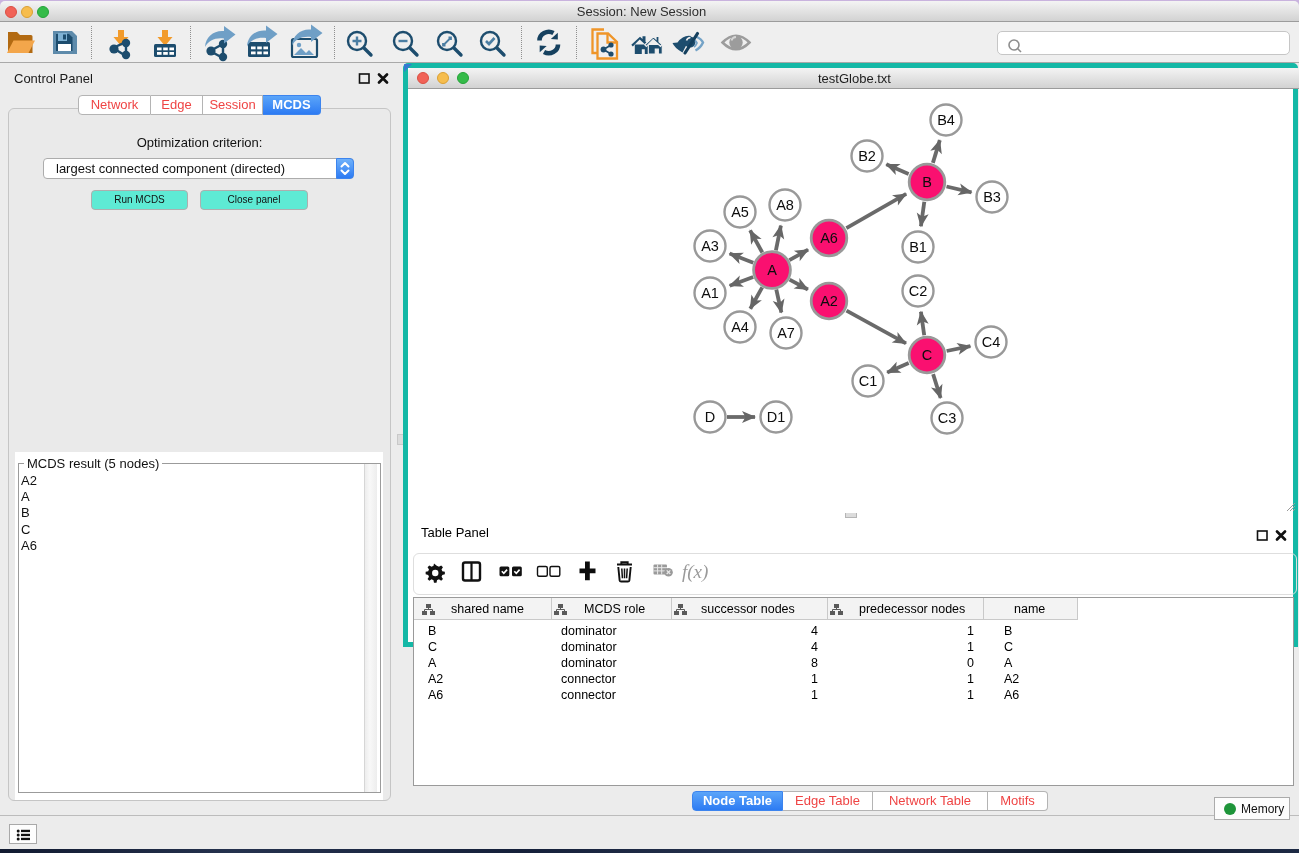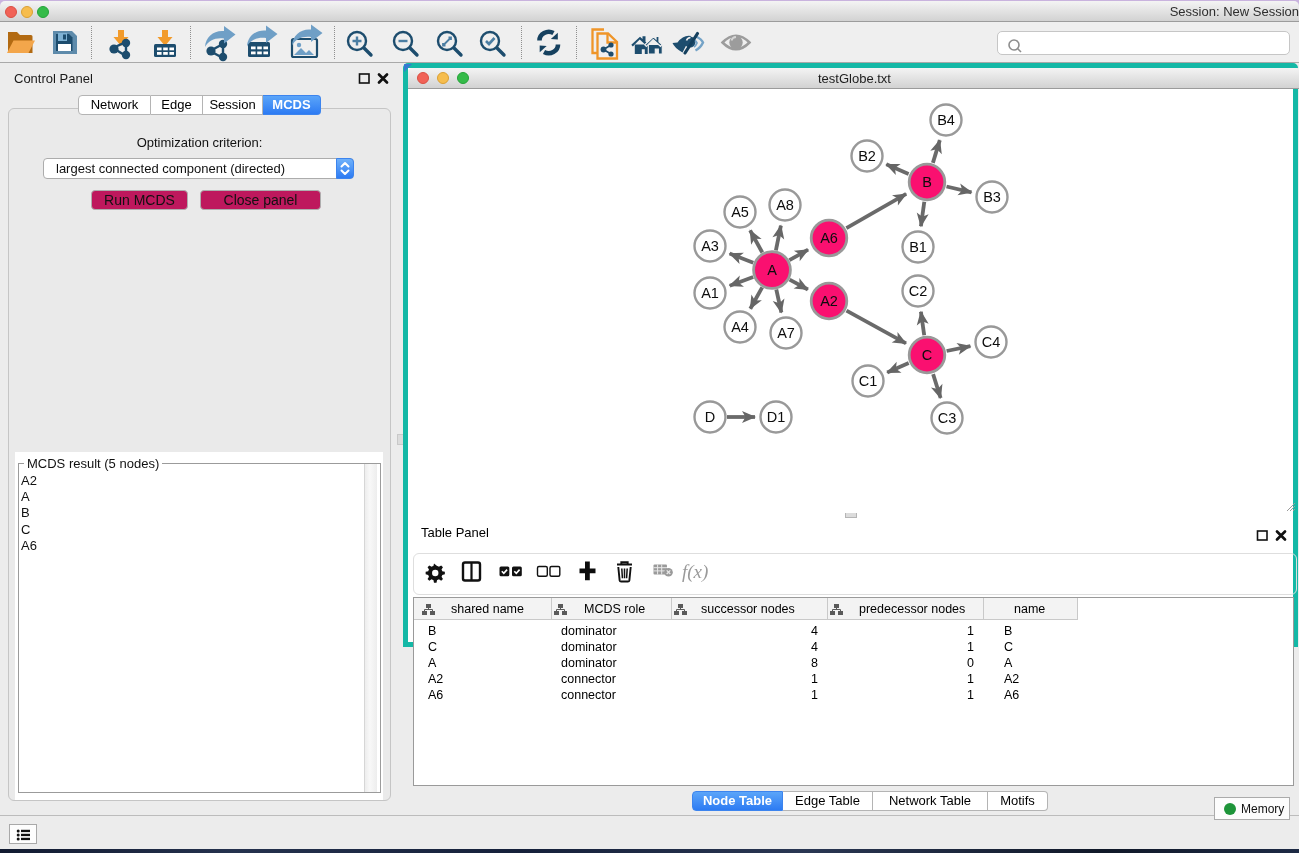--- a/index.html
+++ b/index.html
@@ -3,48 +3,48 @@
 <style>
 * { margin:0; padding:0; box-sizing:border-box; }
 html,body { width:1299px; height:853px; overflow:hidden; }
 body { font-family:"Liberation Sans", sans-serif; background:#ececec; position:relative; }
 .abs { position:absolute; }
 
 #deskstrip { left:0; top:0; width:1299px; height:10px; background:#c9b3de; }
 #titlebar { left:0; top:1px; width:1299px; height:21px;
   background:linear-gradient(#f4f4f4,#d2d2d2); border-bottom:1px solid #9c9c9c;
   border-radius:5px 5px 0 0; }
-#titlebar .t { position:absolute; left:0; right:0; top:3px; text-align:right;
+#titlebar .t { position:absolute; left:0; right:16px; top:3px; text-align:center;
   font-size:13px; color:#2e2e2e; }
 .tl { position:absolute; width:12px; height:12px; border-radius:50%; top:5px; }
 
 #toolbar { left:0; top:22px; width:1299px; height:41px; background:#efefef;
   border-bottom:1px solid #a9a9a9; }
 .vsep { position:absolute; top:4px; height:33px; width:0;
   border-left:1px dotted #8f8f8f; }
 #search { position:absolute; left:997px; top:9px; width:293px; height:24px;
   background:#fff; border:1px solid #c6c6c6; border-radius:5px; }
 
 #cp-title { left:14px; top:71px; font-size:13px; color:#1a1a1a; }
 .tabs { position:absolute; display:flex; height:20px; }
 .tab { height:20px; background:#fff; border:1px solid #b4b4b4; border-left:none;
-  font-size:13px; color:#000000; text-align:center; line-height:18px; }
+  font-size:13px; color:#ef4444; text-align:center; line-height:18px; }
 .tab.first { border-left:1px solid #b4b4b4; border-radius:4px 0 0 4px; }
 .tab.last { border-radius:0 4px 4px 0; }
 .tab.sel { background:linear-gradient(#5ba5f9,#2d7bf3); color:#fff; border-color:#3c84ee;font-weight:bold; }
 #cp-box { left:8px; top:108px; width:383px; height:693px; background:#eaeaea;
   border:1px solid #c5c5c5; border-radius:6px; }
 #opt-label { left:0; top:135px; width:399px; text-align:center; font-size:13px; color:#111; }
 #combo { left:43px; top:158px; width:311px; height:21px; background:#fff;
   border:1px solid #acacac; border-radius:4px; font-size:13px; color:#111;
   line-height:19px; padding-left:12px; }
 #combo-step { left:336px; top:158px; width:18px; height:21px; border-radius:0 4px 4px 0;
   background:linear-gradient(#6fb1fa,#2d7bf3); border:1px solid #3c84ee; }
-.btn { position:absolute; height:20px; background:#be185d; border:1px solid #aeaeae;
-  border-radius:4px; font-size:14px; color:#111; text-align:center; line-height:18px; }
+.btn { position:absolute; height:20px; background:#5eead4; border:1px solid #aeaeae;
+  border-radius:4px; font-size:10px; color:#111; text-align:center; line-height:18px; }
 #resbox { left:15px; top:452px; width:368px; height:348px; background:#fff; }
 #fieldset { left:18px; top:463px; width:363px; height:330px; border:1px solid #9b9b9b; }
 #legend { left:24px; top:456px; font-size:13px; color:#111; background:#fff; padding:0 3px; }
 #reslist { left:21px; top:473px; font-size:13px; color:#111; line-height:16.2px; }
 #scrolltrack { left:364px; top:464px; width:13px; height:328px;
   background:linear-gradient(90deg,#ededed,#f8f8f8 40%,#ededed); border-left:1px solid #d6d6d6; }
 
 #netwin { left:403px; top:63px; width:895px; height:584px; background:#fff;
   border:5px solid #14b8a6; border-radius:5px 5px 0 0; }
 #nettitle { position:absolute; left:0; top:0; width:893px; height:21px;
@@ -228,21 +228,21 @@
 </div>
 <div class="abs" id="opt-label">Optimization criterion:</div>
 <div class="abs" id="combo">largest connected component (directed)</div>
 <div class="abs" id="combo-step">
   <svg width="16" height="19" viewBox="0 0 16 19" style="position:absolute;left:0;top:0">
     <path d="M4.5,7.5 L8,4 L11.5,7.5" fill="none" stroke="#fff" stroke-width="2" stroke-linecap="round" stroke-linejoin="round"></path>
     <path d="M4.5,11.5 L8,15 L11.5,11.5" fill="none" stroke="#fff" stroke-width="2" stroke-linecap="round" stroke-linejoin="round"></path>
   </svg>
 </div>
 <div class="btn" style="left:91px;top:190px;width:97px;">Run MCDS</div>
-<div class="btn" style="left:200px;top:190px;width:121px;">Close panel</div>
+<div class="btn" style="left:200px;top:190px;width:108px;">Close panel</div>
 <div class="abs" id="resbox"></div>
 <div class="abs" id="fieldset"></div>
 <div class="abs" id="scrolltrack"></div>
 <div class="abs" id="legend">MCDS result (5 nodes)</div>
 <div class="abs" id="reslist">A2<br>A<br>B<br>C<br>A6</div>
 
 <div class="abs" id="netwin">
   <div id="nettitle">
     <div class="tl" style="left:9px;top:4px;background:#f16257;border:1px solid #da4f43;"></div>
     <div class="tl" style="left:29px;top:4px;background:#f6bd4e;border:1px solid #dba033;"></div>

